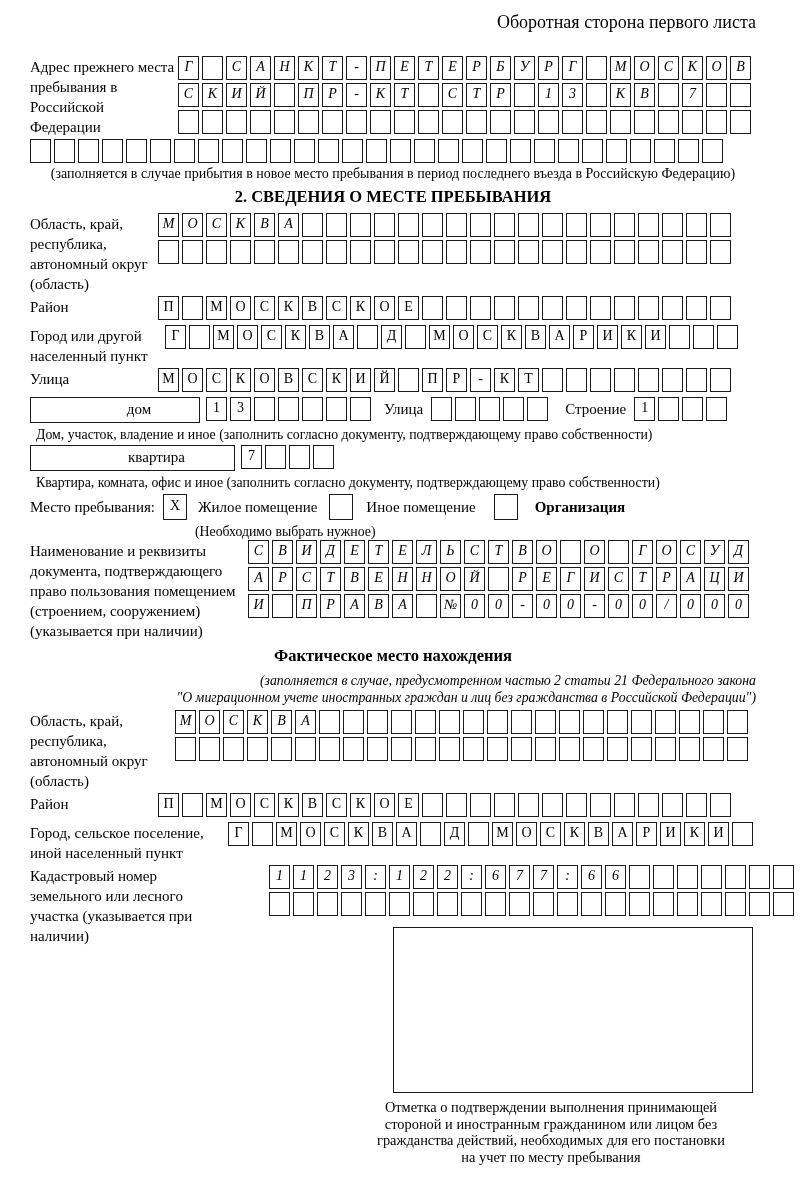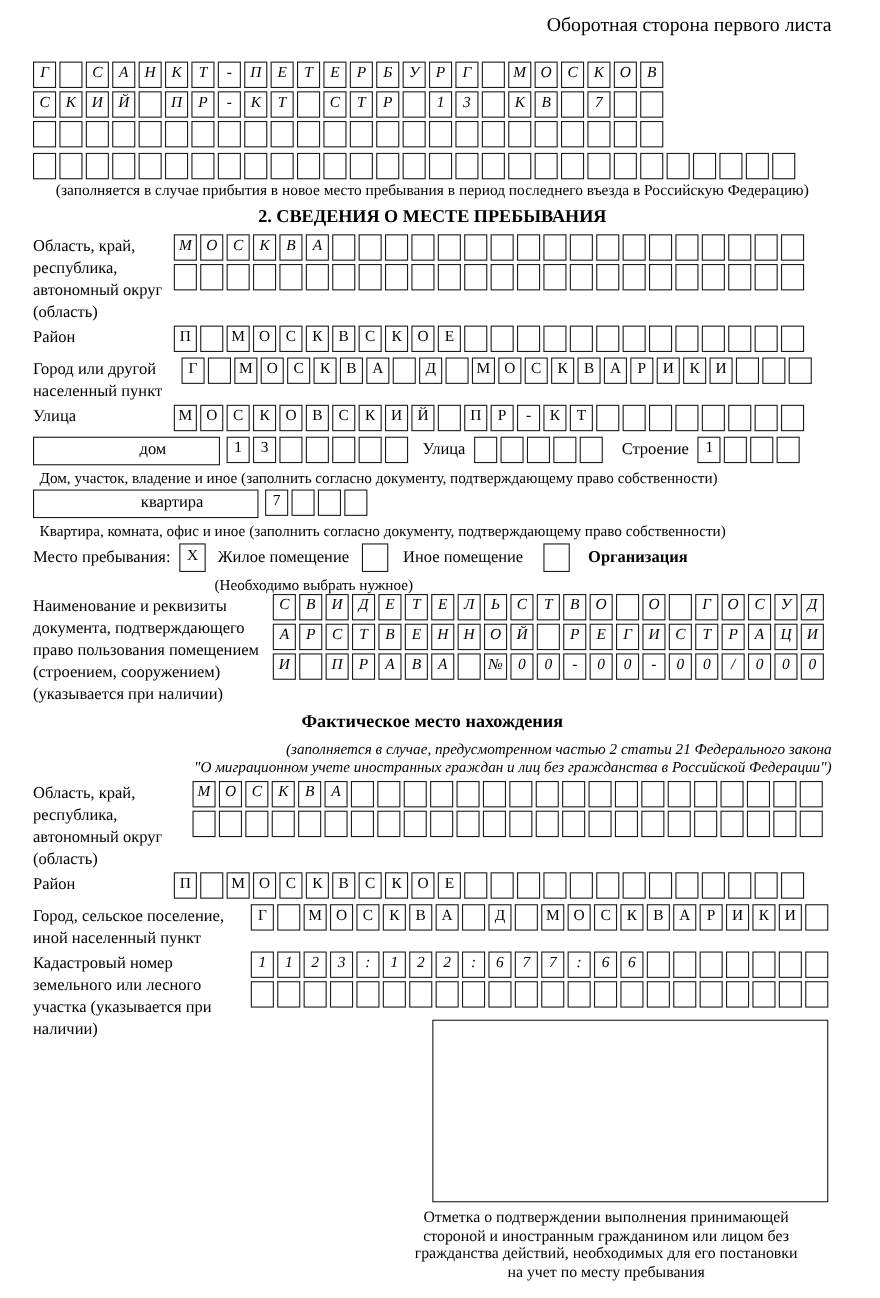--- a/index.html
+++ b/index.html
@@ -22,21 +22,21 @@
     width:21px; height:24px;
     border:1.6px solid #1b1b1b;
     margin-right:3px;
     font-size:14px; line-height:20px; text-align:center;
     vertical-align:top; overflow:hidden;
   }
   .boxes { white-space:nowrap; height:24px; margin-bottom:3px; }
   .rowstack { flex:1 1 auto;font-style:italic; }
 
   .frow { display:flex; align-items:flex-start; margin-bottom:2px; }
-  .frow.capped { height:58px; }
+  .frow.capped { height:58px;gap:41px; }
   .lbl { flex:none; font-size:15px; line-height:20px; padding-top:1px; }
   .w128 { width:128px; } .w135 { width:135px; } .w145 { width:145px; }
   .w148 { width:148px; } .w198 { width:198px; } .w218 { width:218px; }
 
   .addr-block { margin-top:26px; }
   .fullrow { margin-bottom:2px; }
 
   .note { font-size:14px; line-height:17px; }
   .center { text-align:center; }
   .sec-title { text-align:center; font-weight:bold; font-size:16.5px; line-height:21px; margin:4px 0 6px 0; }
@@ -74,20 +74,21 @@
   }
 </style>
 </head>
 <body>
 
 <div class="page">
 
   <div class="hdr-note">Оборотная сторона первого листа</div>
 
   <div class="frow addr-block">
+    <div class="lbl w148">Адрес прежнего места пребывания в Российской Федерации</div>
     <div class="rowstack">
       <div class="boxes"><span class="cb">Г</span><span class="cb"></span><span class="cb">С</span><span class="cb">А</span><span class="cb">Н</span><span class="cb">К</span><span class="cb">Т</span><span class="cb">-</span><span class="cb">П</span><span class="cb">Е</span><span class="cb">Т</span><span class="cb">Е</span><span class="cb">Р</span><span class="cb">Б</span><span class="cb">У</span><span class="cb">Р</span><span class="cb">Г</span><span class="cb"></span><span class="cb">М</span><span class="cb">О</span><span class="cb">С</span><span class="cb">К</span><span class="cb">О</span><span class="cb">В</span></div>
       <div class="boxes"><span class="cb">С</span><span class="cb">К</span><span class="cb">И</span><span class="cb">Й</span><span class="cb"></span><span class="cb">П</span><span class="cb">Р</span><span class="cb">-</span><span class="cb">К</span><span class="cb">Т</span><span class="cb"></span><span class="cb">С</span><span class="cb">Т</span><span class="cb">Р</span><span class="cb"></span><span class="cb">1</span><span class="cb">3</span><span class="cb"></span><span class="cb">К</span><span class="cb">В</span><span class="cb"></span><span class="cb">7</span><span class="cb"></span><span class="cb"></span></div>
       <div class="boxes"><span class="cb"></span><span class="cb"></span><span class="cb"></span><span class="cb"></span><span class="cb"></span><span class="cb"></span><span class="cb"></span><span class="cb"></span><span class="cb"></span><span class="cb"></span><span class="cb"></span><span class="cb"></span><span class="cb"></span><span class="cb"></span><span class="cb"></span><span class="cb"></span><span class="cb"></span><span class="cb"></span><span class="cb"></span><span class="cb"></span><span class="cb"></span><span class="cb"></span><span class="cb"></span><span class="cb"></span></div>
     </div>
   </div>
   <div class="boxes fullrow"><span class="cb"></span><span class="cb"></span><span class="cb"></span><span class="cb"></span><span class="cb"></span><span class="cb"></span><span class="cb"></span><span class="cb"></span><span class="cb"></span><span class="cb"></span><span class="cb"></span><span class="cb"></span><span class="cb"></span><span class="cb"></span><span class="cb"></span><span class="cb"></span><span class="cb"></span><span class="cb"></span><span class="cb"></span><span class="cb"></span><span class="cb"></span><span class="cb"></span><span class="cb"></span><span class="cb"></span><span class="cb"></span><span class="cb"></span><span class="cb"></span><span class="cb"></span><span class="cb"></span></div>
   <div class="note center">(заполняется в случае прибытия в новое место пребывания в период последнего въезда в Российскую Федерацию)</div>
 
   <div class="sec-title">2. СВЕДЕНИЯ О МЕСТЕ ПРЕБЫВАНИЯ</div>

